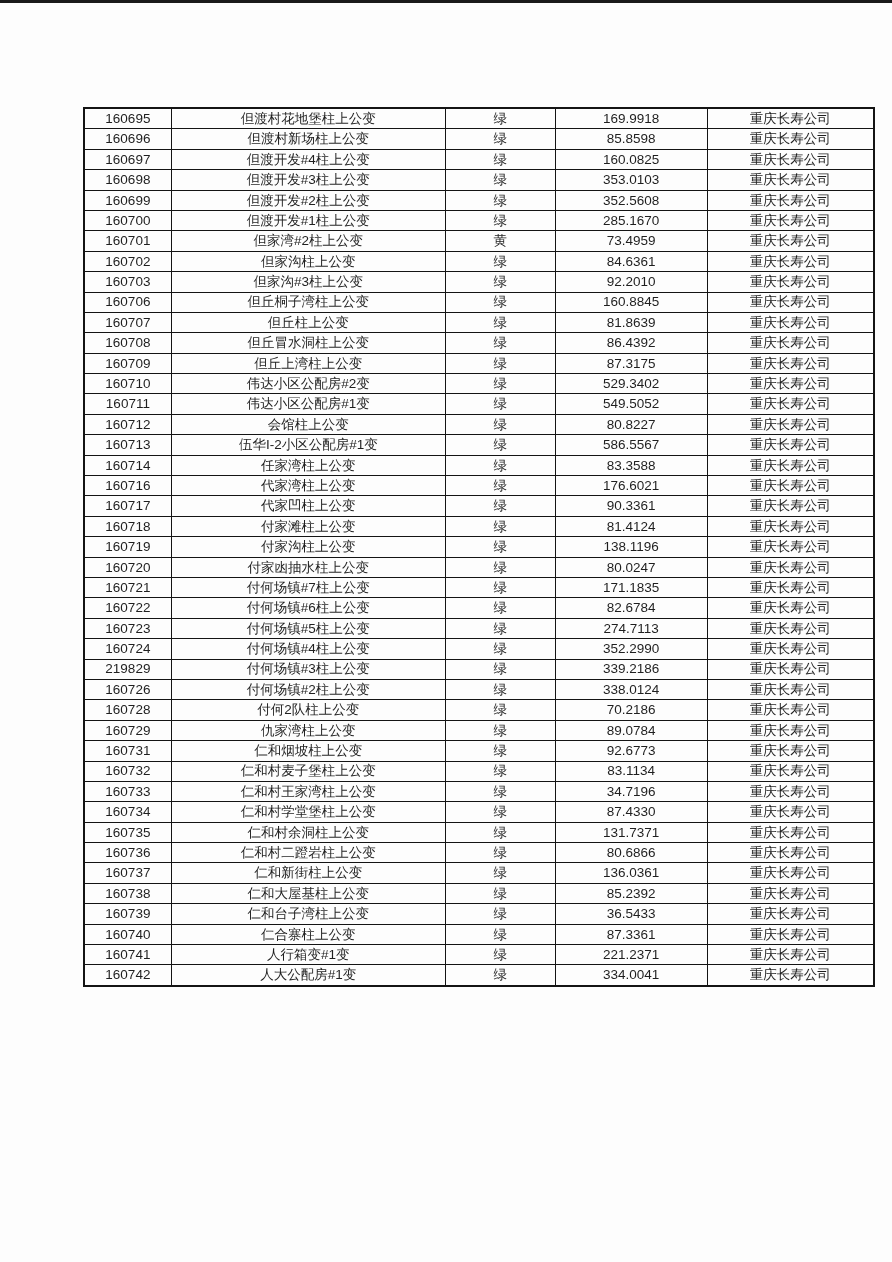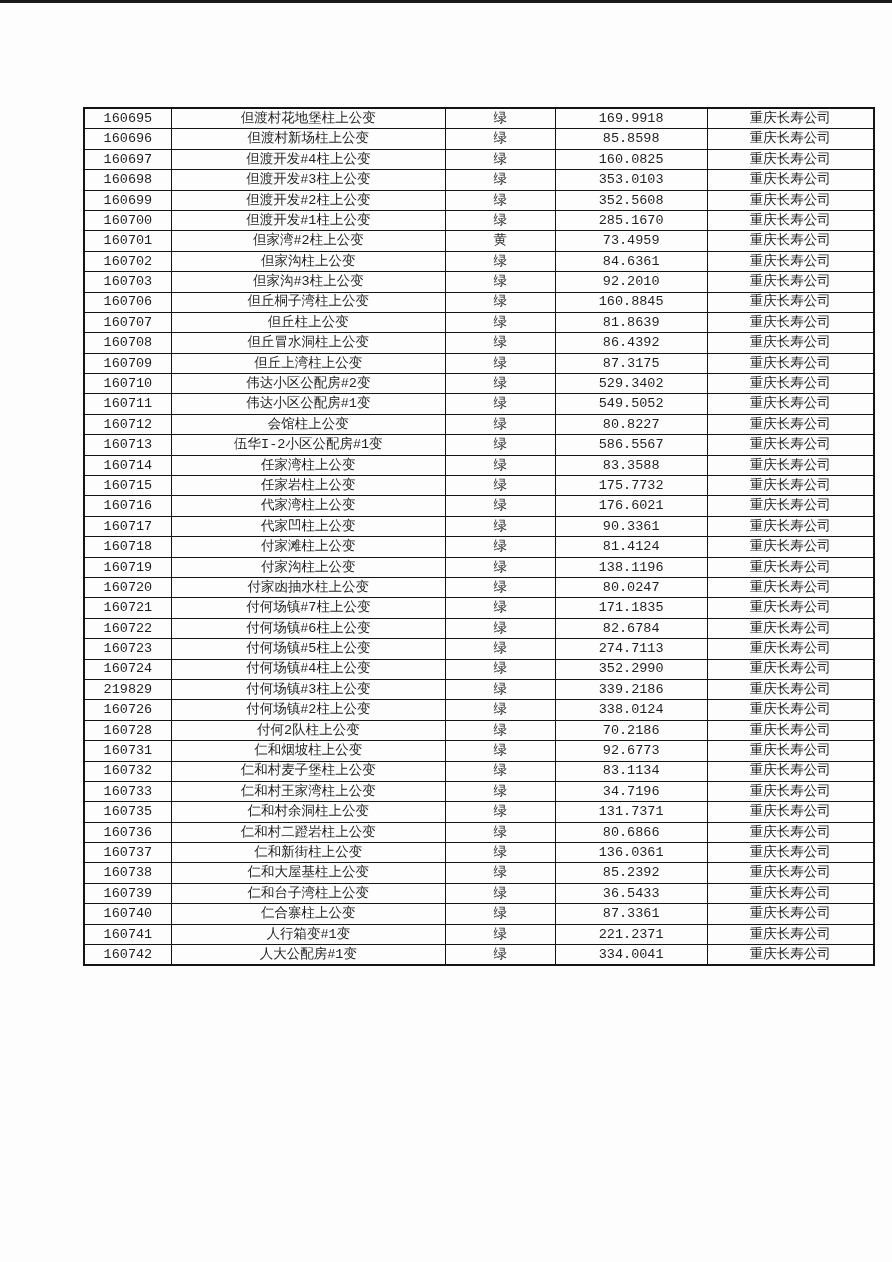--- a/index.html
+++ b/index.html
@@ -23,21 +23,20 @@
     background: #1a1a1a;
   }
   .doc-table {
     position: absolute;
     left: 83px;
     top: 107px;
     width: 792px;
     border-collapse: collapse;
     table-layout: fixed;
     border: 2px solid #141414;
-    font-family: Liberation Mono, monospace;
   }
   .doc-table td {
     border: 1px solid #141414;
     height: 19.4px;
     padding: 0 2px;
     text-align: center;
     vertical-align: middle;
     font-size: 13.5px;
     color: #1f1f1f;
     white-space: nowrap;
@@ -184,27 +183,20 @@
     <td>重庆长寿公司</td>
   </tr>
       <tr>
     <td>160714</td>
     <td>任家湾柱上公变</td>
     <td>绿</td>
     <td>83.3588</td>
     <td>重庆长寿公司</td>
   </tr>
       <tr>
-    <td>160715</td>
-    <td>任家岩柱上公变</td>
-    <td>绿</td>
-    <td>175.7732</td>
-    <td>重庆长寿公司</td>
-  </tr>
-      <tr>
     <td>160716</td>
     <td>代家湾柱上公变</td>
     <td>绿</td>
     <td>176.6021</td>
     <td>重庆长寿公司</td>
   </tr>
       <tr>
     <td>160717</td>
     <td>代家凹柱上公变</td>
     <td>绿</td>
@@ -275,38 +267,52 @@
     <td>重庆长寿公司</td>
   </tr>
       <tr>
     <td>160728</td>
     <td>付何2队柱上公变</td>
     <td>绿</td>
     <td>70.2186</td>
     <td>重庆长寿公司</td>
   </tr>
       <tr>
+    <td>160729</td>
+    <td>仇家湾柱上公变</td>
+    <td>绿</td>
+    <td>89.0784</td>
+    <td>重庆长寿公司</td>
+  </tr>
+      <tr>
     <td>160731</td>
     <td>仁和烟坡柱上公变</td>
     <td>绿</td>
     <td>92.6773</td>
     <td>重庆长寿公司</td>
   </tr>
       <tr>
     <td>160732</td>
     <td>仁和村麦子堡柱上公变</td>
     <td>绿</td>
     <td>83.1134</td>
     <td>重庆长寿公司</td>
   </tr>
       <tr>
     <td>160733</td>
     <td>仁和村王家湾柱上公变</td>
     <td>绿</td>
     <td>34.7196</td>
+    <td>重庆长寿公司</td>
+  </tr>
+      <tr>
+    <td>160734</td>
+    <td>仁和村学堂堡柱上公变</td>
+    <td>绿</td>
+    <td>87.4330</td>
     <td>重庆长寿公司</td>
   </tr>
       <tr>
     <td>160735</td>
     <td>仁和村余洞柱上公变</td>
     <td>绿</td>
     <td>131.7371</td>
     <td>重庆长寿公司</td>
   </tr>
       <tr>

